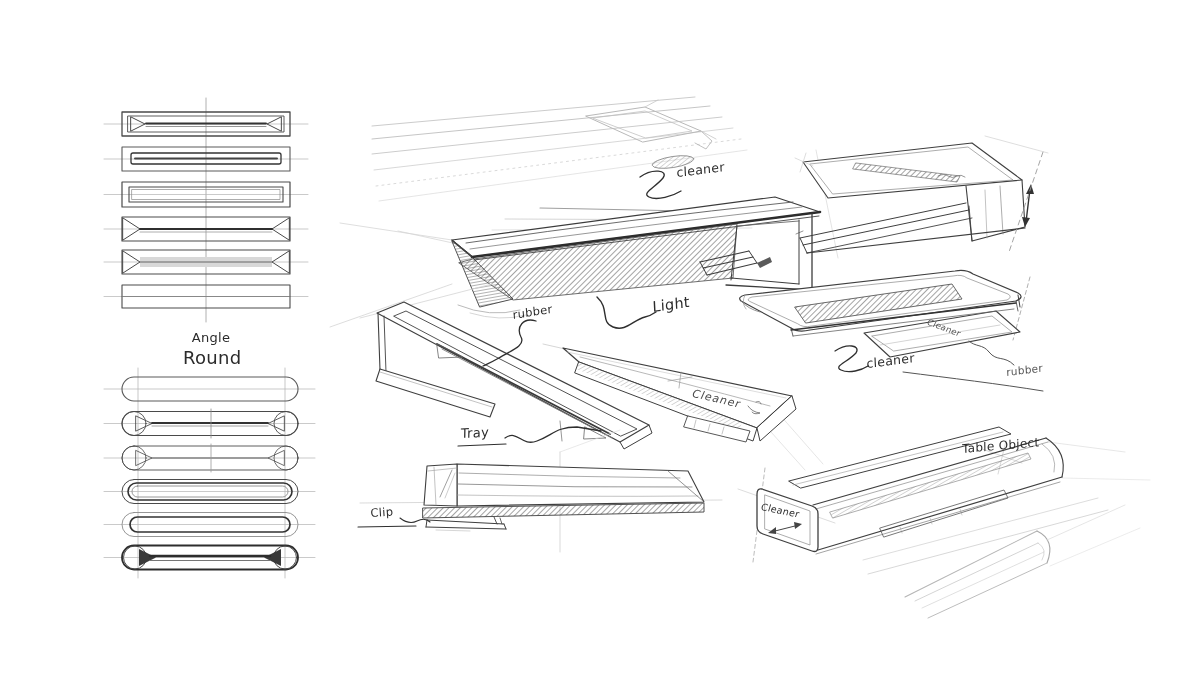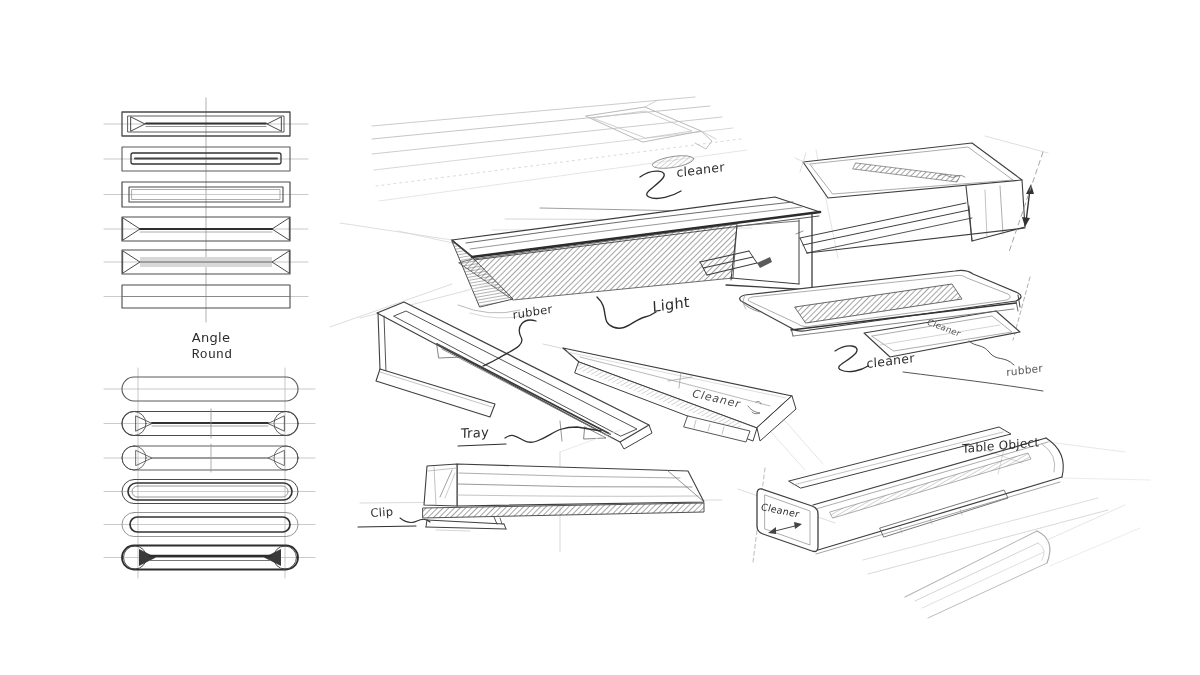--- a/index.html
+++ b/index.html
@@ -338,21 +338,21 @@
     <path d="M458,446 L506,444" stroke-width="1.2"></path>
     <path d="M835,351 C847,343 861,345 856,353 C848,362 833,366 841,370 C849,374 862,370 868,366"></path>
     <path d="M903,372 C950,378 1000,384 1043,391" stroke="#555" stroke-width="1"></path>
     <path d="M1014,365 C1004,355 997,362 989,352 C983,344 975,347 969,341" stroke="#555" stroke-width="1"></path>
     <path d="M400,518 q9,7 17,3 q8,-4 13,1" stroke-width="1.1"></path>
     <path d="M358,527 L416,526" stroke-width="1.1"></path>
   </g>
 </svg>
 
   <div class="lbl hand" style="left:186px;top:330px;width:50px;text-align:center;font-size:13px;">Angle</div>
-  <div class="lbl hand" style="left:183px;top:347px;width:58px;text-align:center;font-size:13px;font-family:Liberation Mono, monospace;">Round</div>
+  <div class="lbl hand" style="left:183px;top:347px;width:58px;text-align:center;font-size:18px;">Round</div>
 
   <div class="lbl hand" style="left:676px;top:165px;font-size:12.5px;transform:rotate(-7deg) skewX(-4deg);">cleaner</div>
   <div class="lbl hand" style="left:512px;top:308px;font-size:11.5px;transform:rotate(-9deg) skewX(-4deg);">rubber</div>
   <div class="lbl hand" style="left:652px;top:299px;font-size:14.5px;transform:rotate(-8deg) skewX(-5deg);">Light</div>
   <div class="lbl hand" style="left:461px;top:426px;font-size:13px;transform:rotate(-3deg) skewX(-4deg);">Tray</div>
   <div class="lbl hand" style="left:866px;top:356px;font-size:12.5px;transform:rotate(-7deg) skewX(-4deg);">cleaner</div>
   <div class="lbl hand small" style="left:1006px;top:366px;font-size:10.5px;transform:rotate(-7deg) skewX(-4deg);">rubber</div>
   <div class="lbl hand" style="left:962px;top:442px;font-size:12px;transform:rotate(-5deg) skewX(-4deg);">Table Object</div>
   <div class="lbl hand" style="left:370px;top:506px;font-size:11.5px;transform:rotate(-4deg);">Clip</div>
   <div class="lbl hand small" style="left:930px;top:317px;font-size:8.5px;transform:rotate(21deg) skewX(-6deg);">Cleaner</div>

